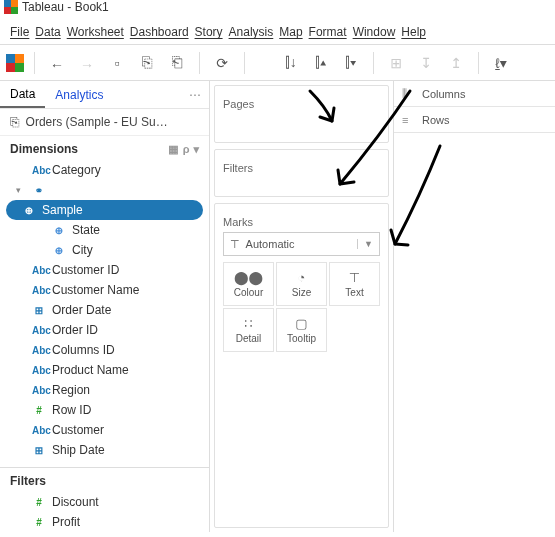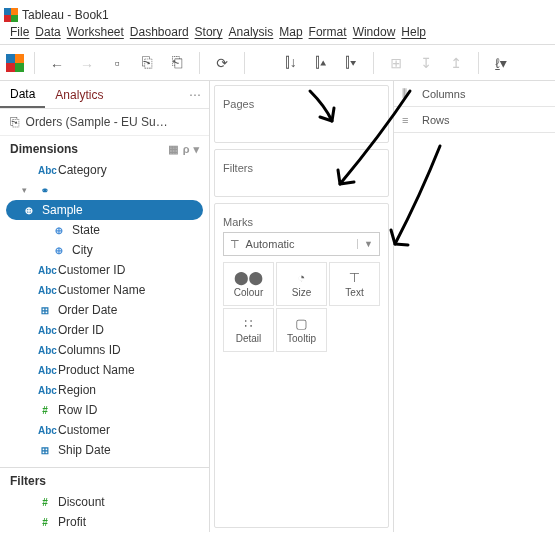--- a/index.html
+++ b/index.html
@@ -1,37 +1,37 @@
 <!DOCTYPE html>
 <html><head>
 <meta charset="utf-8">
 <style>
   * { box-sizing: border-box; margin: 0; padding: 0; font-family: -apple-system, "Segoe UI", Arial, sans-serif; }
   body { width: 555px; height: 537px; background: #fff; font-size: 12px; color: #333; overflow: hidden; position: relative; }
-  .titlebar { display: flex; align-items: flex-end; height: 22px; padding: 0 4px; gap: 4px; }
+  .titlebar { display: flex; align-items: flex-start; height: 22px; padding: 0 4px; gap: 4px; }
   .titlebar .logo { width: 14px; height: 14px; display: flex; flex-wrap: wrap; }
   .logo span { width: 7px; height: 7px; } .lb{background:#1f77b4} .lo{background:#ff7f0e} .lg{background:#2ca02c} .lr{background:#d62728}
   .title { font-size: 12px; }
   .menubar { display: flex; gap: 6px; padding: 3px 10px 5px; border-bottom: 1px solid #ddd; }
   .menubar span { text-decoration: underline; text-underline-offset: 2px; cursor: default; }
   .toolbar { display: flex; align-items: center; height: 36px; border-bottom: 1px solid #ddd; padding: 0 6px; gap: 6px; }
   .tb-btn { width: 24px; height: 24px; display: flex; align-items: center; justify-content: center; color: #555; font-size: 14px;}
   .tb-sep { width: 1px; height: 22px; background: #ddd; margin: 0 4px; }
   .tb-logo { width: 18px; height: 18px; display: flex; flex-wrap: wrap; } .tb-logo span{width:9px;height:9px}
   .cols { display: flex; height: calc(537px - 22px - 28px - 36px); }
   .left { width: 210px; border-right: 1px solid #ddd; display:flex; flex-direction:column;}
   .tabs { display: flex; height: 28px; border-bottom: 1px solid #e5e5e5; align-items:center; }
-  .tabs .tab { padding: 0 10px; height:100%; display:flex; align-items:center; color:#7f1d1d;}
+  .tabs .tab { padding: 0 10px; height:100%; display:flex; align-items:center; color:#1d4ed8;}
   .tabs .tab.active { color:#000; border-bottom:2px solid #666; font-weight:500;}
   .tabs .dots{margin-left:auto; padding:0 8px; color:#888;}
   .ds-row { display:flex; align-items:center; gap:6px; padding:6px 10px; border-bottom:1px solid #eee; color:#444;}
   .sec-head { display:flex; align-items:center; padding:6px 10px 4px; font-weight:600; gap:4px;}
   .sec-head .tools{margin-left:auto; display:flex; gap:4px; color:#999; font-size:11px;}
   .field-list{overflow:auto; flex:1;}
-  .fld { display:flex; align-items:center; gap:6px; padding:3px 10px 3px 22px; height:20px;}
+  .fld { display:flex; align-items:center; gap:6px; padding:3px 10px 3px 16px; height:20px;}
   .fld.indent2{padding-left:52px}
   .fld.selected{background:#1f77b4; color:#fff; border-radius:10px; margin:0 6px; padding-left:16px;}
   .fi { width:14px; text-align:center; font-size:10px; color:#1f77b4; font-weight:600;}
   .fi.geo{color:#4a90d9}
   .fi.num{color:#2ca02c}
   .fld.selected .fi{color:#fff}
   .caret{width:10px; color:#888; font-size:9px;}
   .mid { width: 184px; border-right:1px solid #ddd; padding: 4px; display:flex; flex-direction:column; gap:6px;}
   .shelf { border:1px solid #e0e0e0; border-radius:2px; padding:12px 8px; color:#666; font-size:11px;}
   .shelf.pages{height:58px} .shelf.filters{height:48px} .shelf.marks{flex:1}

